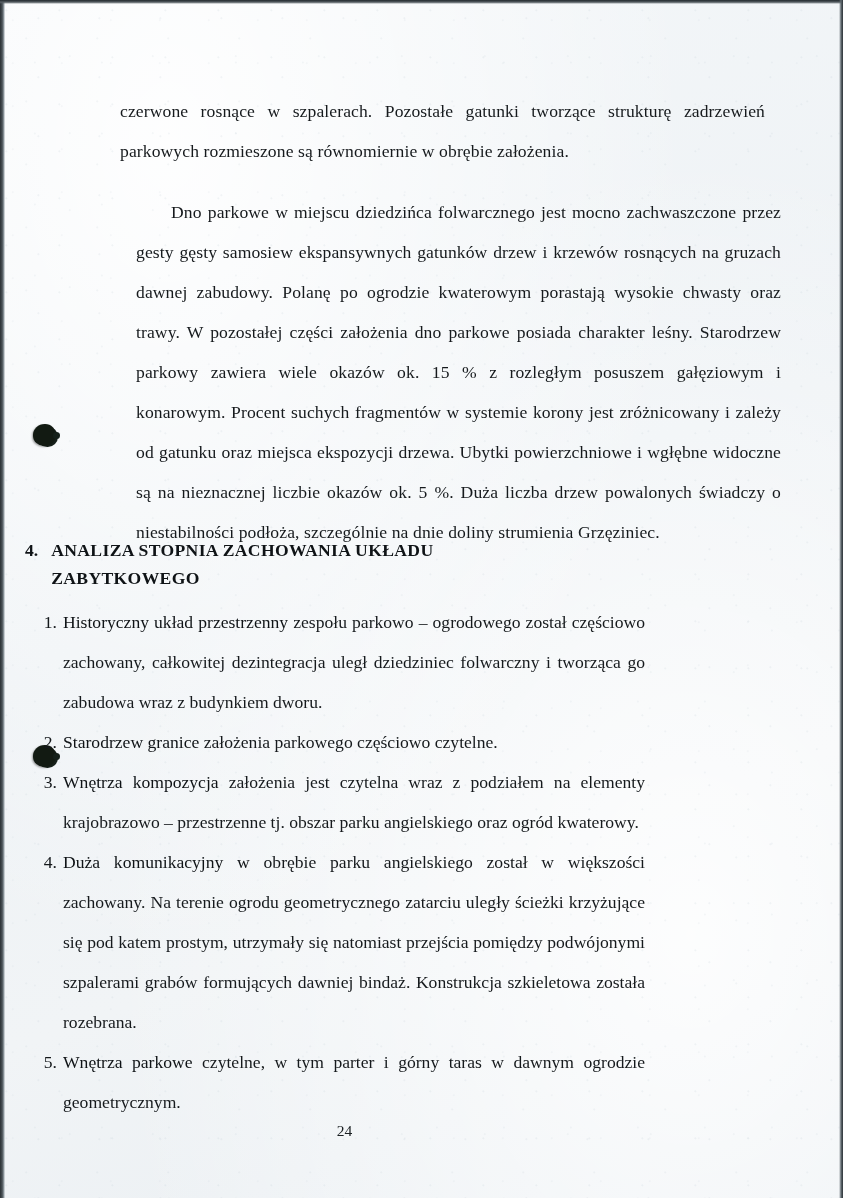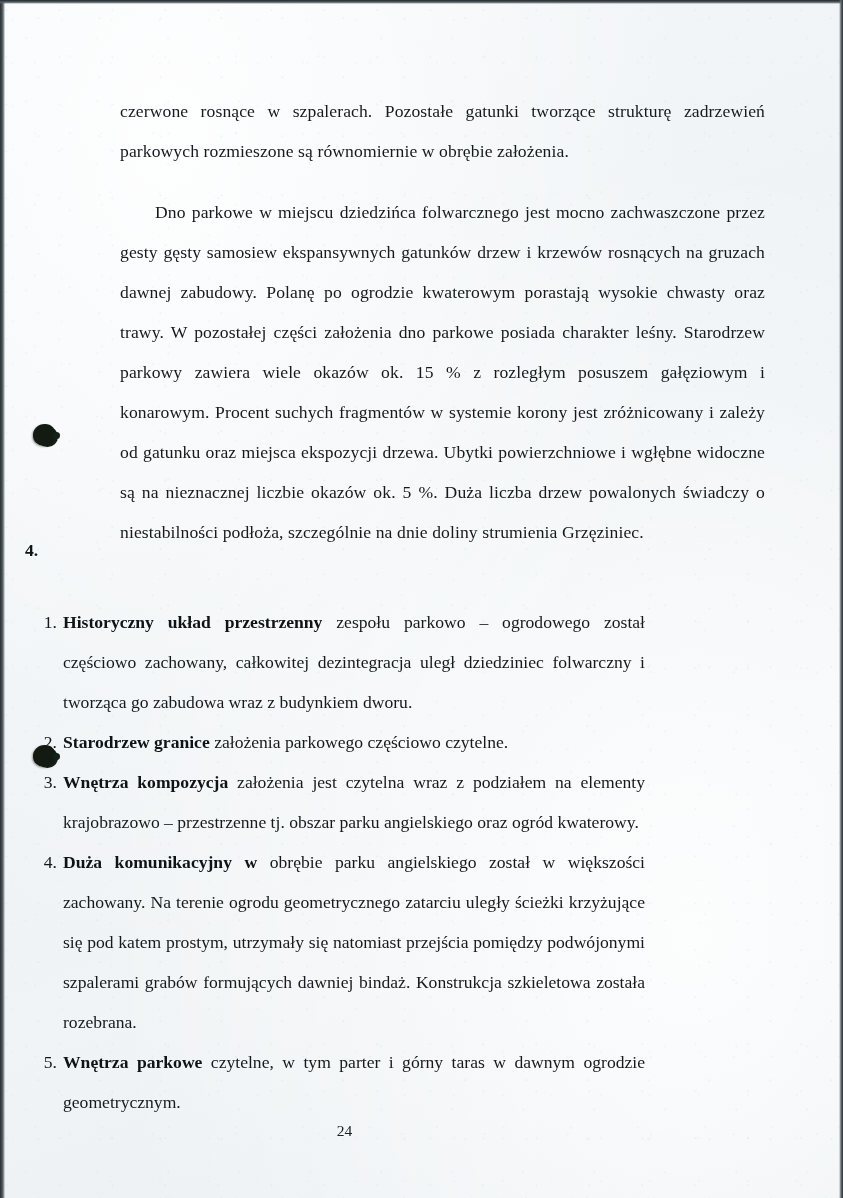--- a/index.html
+++ b/index.html
@@ -98,21 +98,21 @@
     margin: 0;
     font-size: 17.6px;
     line-height: 40px;
     text-align: justify;
     text-justify: inter-word;
     color: #161a1d;
     letter-spacing: 0.1px;
   }
 
   #para-1 { position: absolute; top: 91px;  left: 0; width: 645px; }
-  #para-2 { position: absolute; top: 192px; left: 0; width: 645px; text-indent: 35px; }
+  #para-2 { position: absolute; top: 192px; left: 16px; width: 645px; text-indent: 35px; }
 
   
   #heading-block {
     position: absolute;
     top: 536px;
     left: 25px;
     width: 600px;
     display: flex;
     align-items: flex-start;
     gap: 13px;
@@ -158,21 +158,21 @@
     position: absolute;
     left: 0;
     top: 0;
     width: 22px;
     text-align: right;
     font-size: 17.6px;
     line-height: 40px;
     color: #14181b;
   }
   .lead {
-    font-weight: bold;
+    font-weight: normal;
     color: #0f1316;
   }
   li .li-text { display: inline; }
 
   
   #page-number {
     position: absolute;
     top: 1122px;
     left: 0;
     width: 689px;
@@ -197,20 +197,21 @@
 
   <div id="content">
 
     <p class="body" id="para-1">czerwone rosnące w szpalerach. Pozostałe gatunki tworzące strukturę zadrzewień parkowych rozmieszone są równomiernie w obrębie założenia.</p>
 
     <p class="body" id="para-2">Dno parkowe w miejscu dziedzińca folwarcznego jest mocno zachwaszczone przez gesty gęsty samosiew ekspansywnych gatunków drzew i krzewów rosnących na gruzach dawnej zabudowy. Polanę po ogrodzie kwaterowym porastają wysokie chwasty oraz trawy. W pozostałej części założenia dno parkowe posiada charakter leśny. Starodrzew parkowy zawiera wiele okazów ok. 15 % z rozległym posuszem gałęziowym i konarowym. Procent suchych fragmentów w systemie korony jest zróżnicowany i zależy od gatunku oraz miejsca ekspozycji drzewa. Ubytki powierzchniowe i wgłębne widoczne są na nieznacznej liczbie okazów ok. 5 %. Duża liczba drzew powalonych świadczy o niestabilności podłoża, szczególnie na dnie doliny strumienia Grzęziniec.</p>
   </div>
 
   <div id="heading-block">
     <span id="heading-number">4.</span>
+    <span id="heading-text">ANALIZA STOPNIA ZACHOWANIA UKŁADU ZABYTKOWEGO</span>
   </div>
 
   <div id="list-block">
     <ol class="doc-list">
 
       <li>
         <span class="marker">1.</span>
         <span class="lead">Historyczny układ przestrzenny</span><span class="li-text"> zespołu parkowo – ogrodowego został częściowo zachowany, całkowitej dezintegracja uległ dziedziniec folwarczny i tworząca go zabudowa wraz z budynkiem dworu.</span>
       </li>
 

